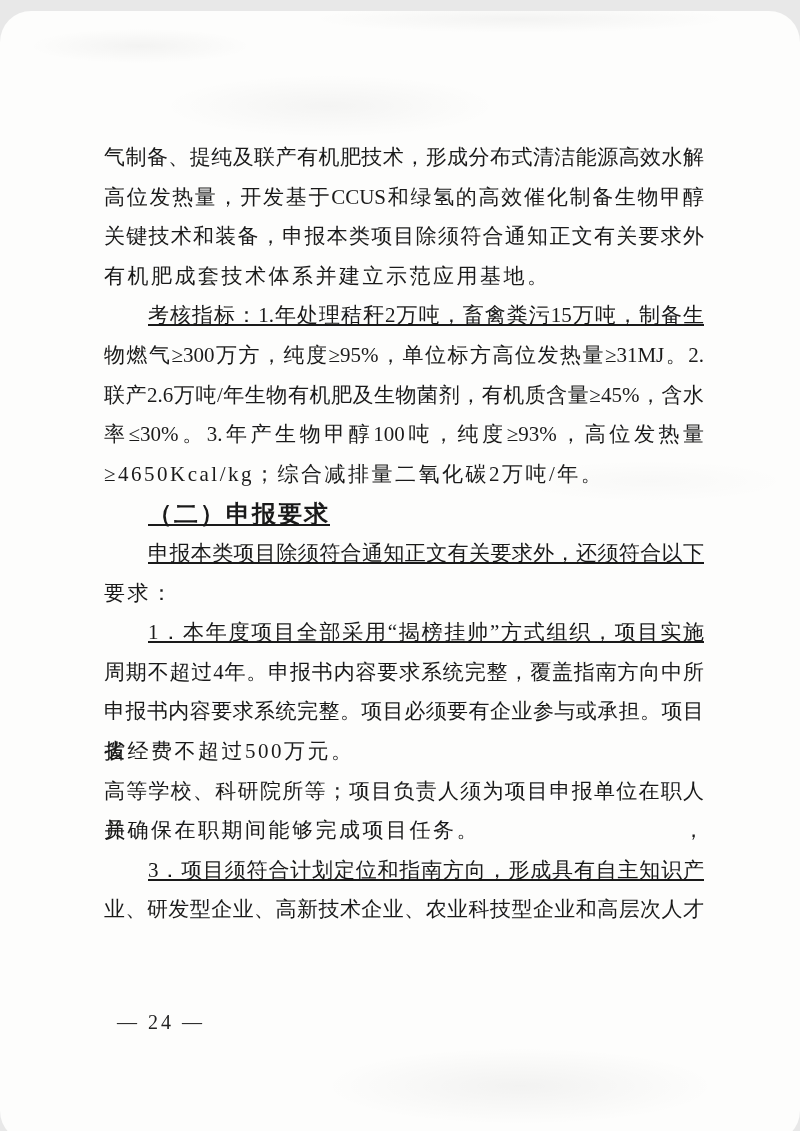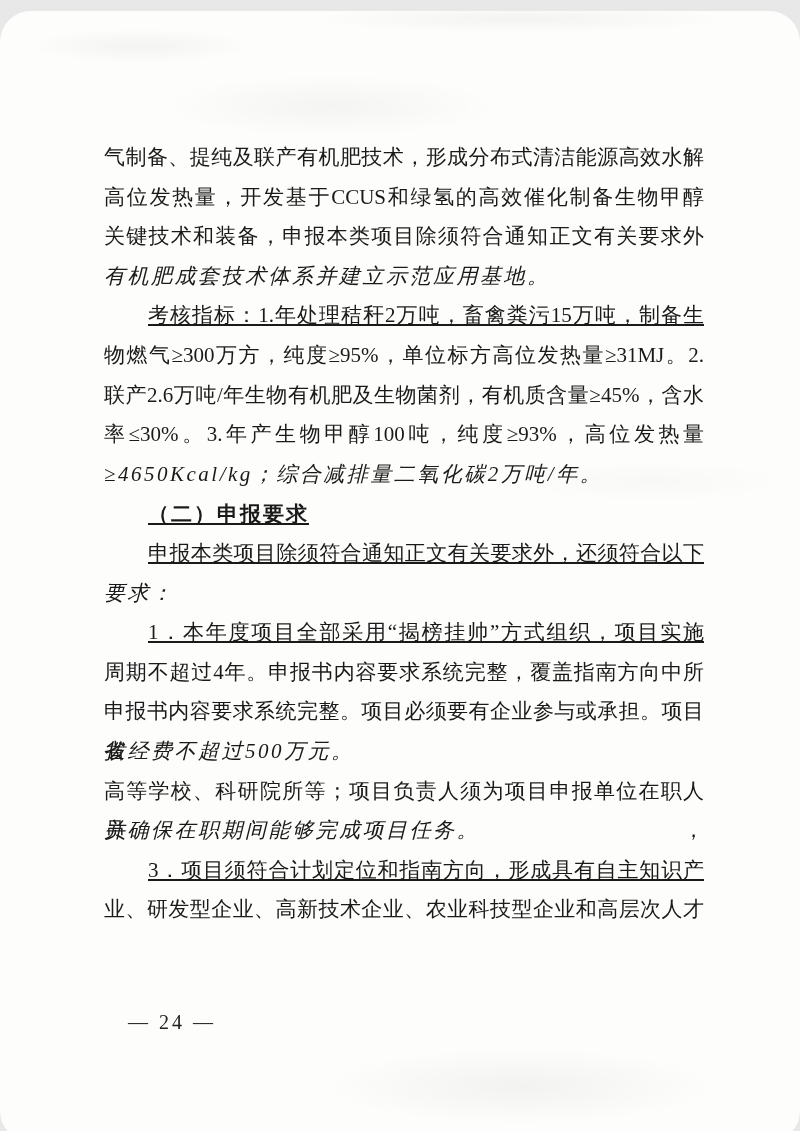--- a/index.html
+++ b/index.html
@@ -41,31 +41,30 @@
     white-space: normal;
     text-align: justify;
     text-align-last: justify;
   }
   .line.indent {
     text-indent: 44px;
     text-decoration: underline;
   }
   .line.last {
     letter-spacing: 2.5px;
-    font-style: italic;
   }
   .line.heading {
     font-family: "Liberation Sans", "DejaVu Sans", sans-serif;
     font-weight: 700;
-    font-size: 21px;
+    font-size: 24px;
     letter-spacing: 2px;
   }
   .footer {
     position: absolute;
-    left: 128px;
+    left: 117px;
     top: 1000px;
     font-size: 20px;
     letter-spacing: 3px;
     color: #222;
   }
 </style>
 </head>
 <body>
 
 <div class="page">

